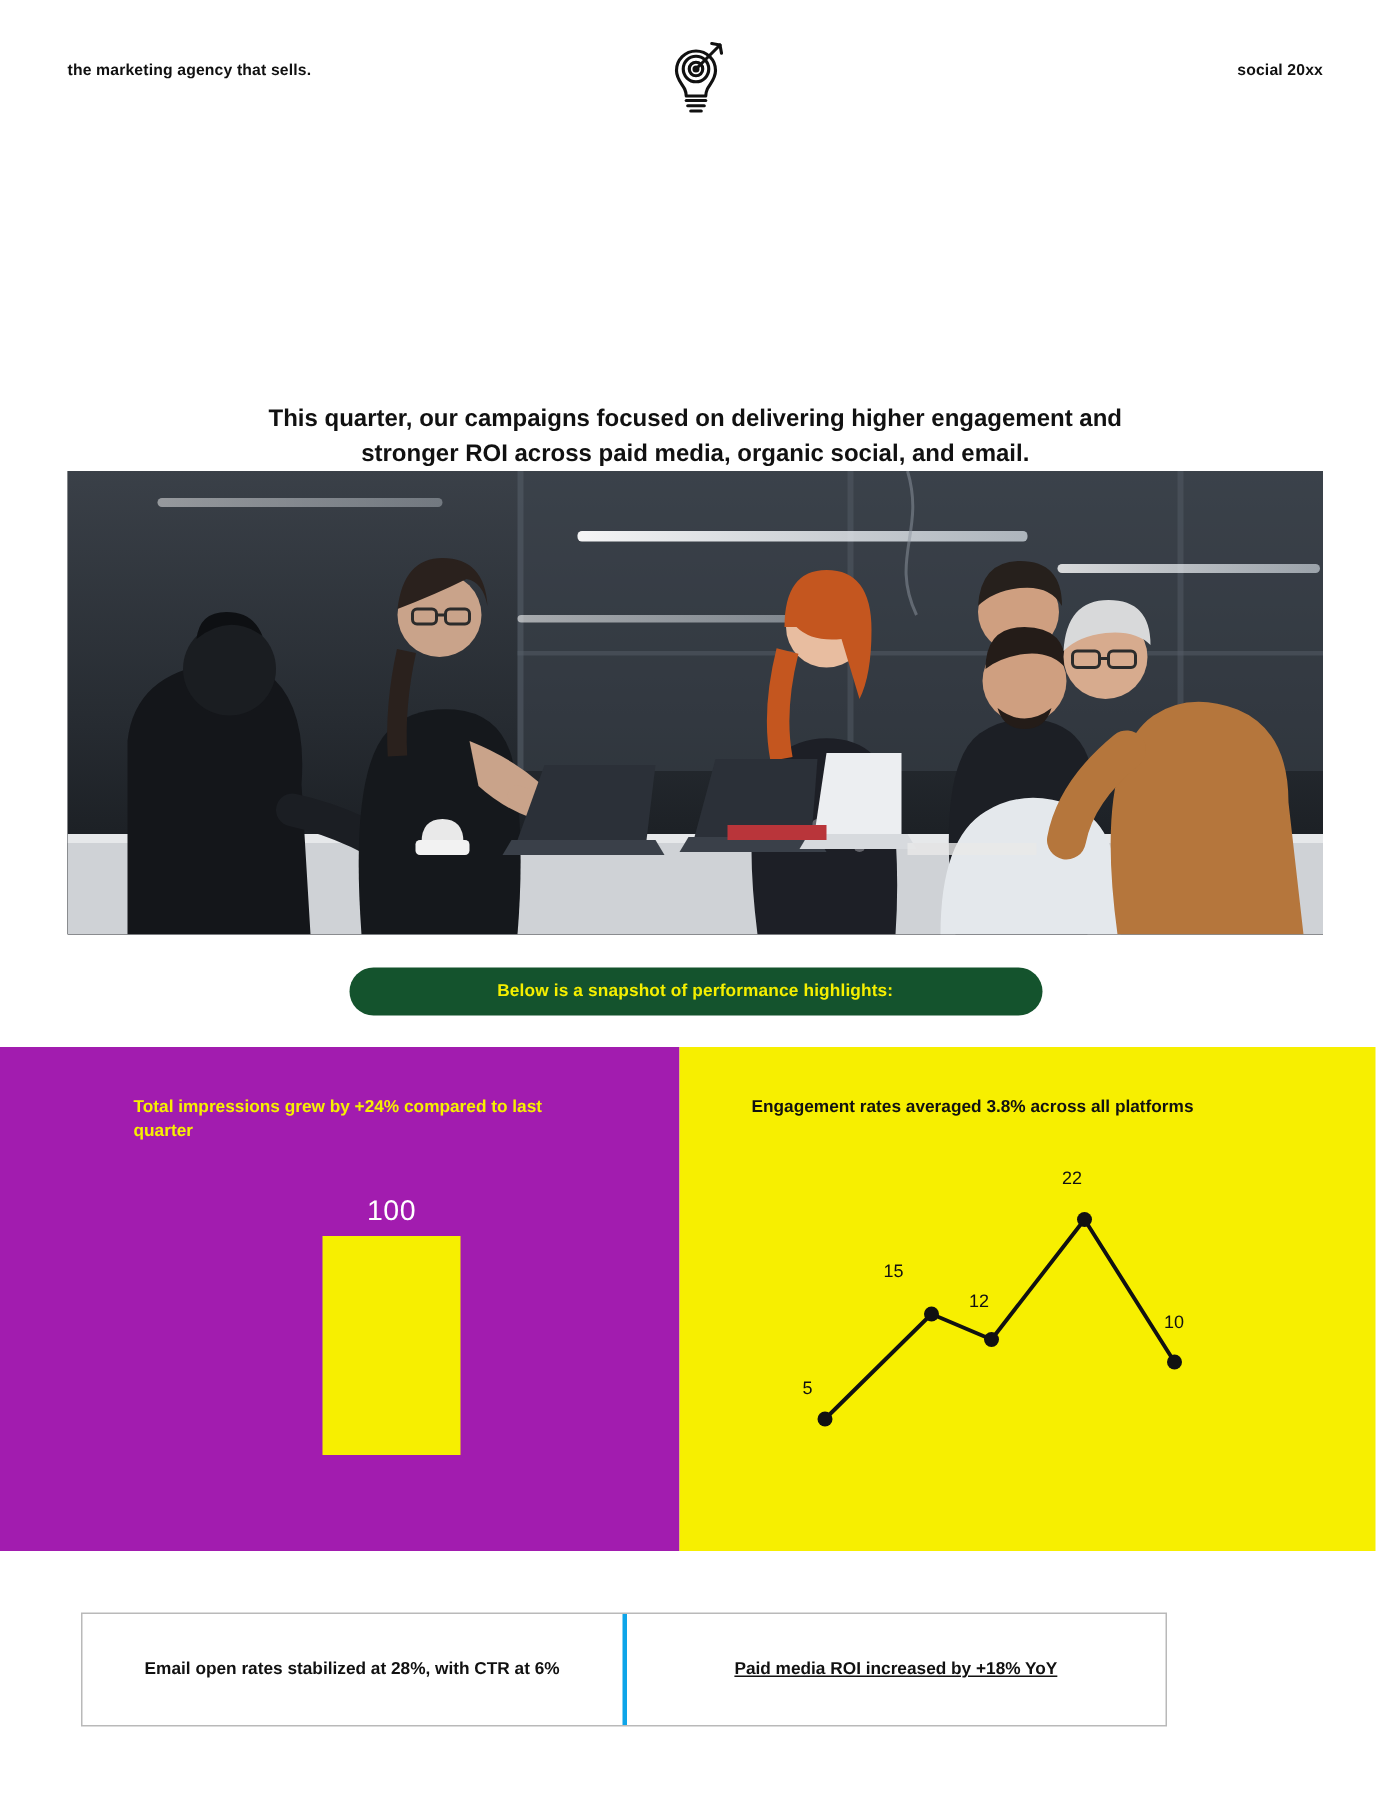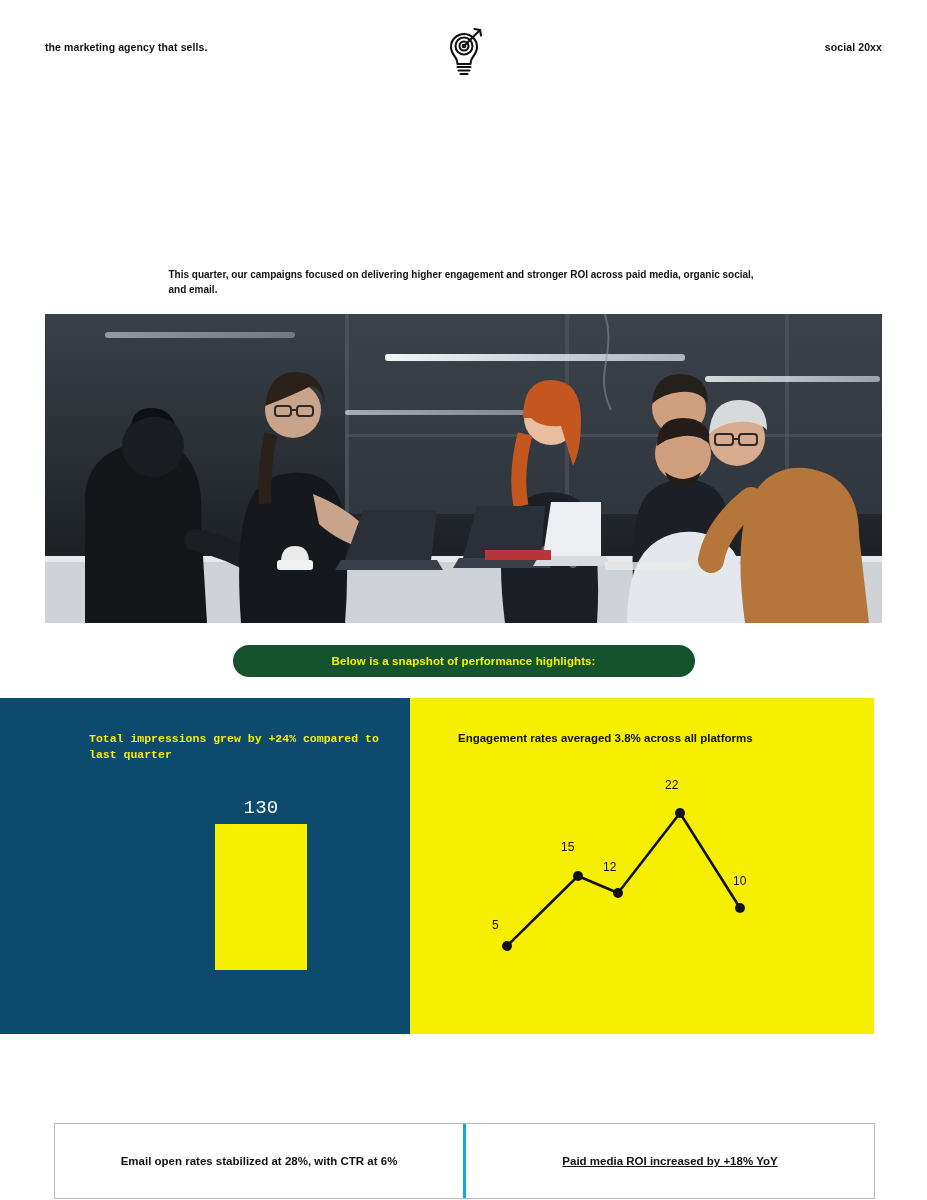--- a/index.html
+++ b/index.html
@@ -67,21 +67,22 @@
     font-weight: bold;
     letter-spacing: -1.6px;
     color: #111111;
   }
   .subtitle {
     position: absolute;
     top: 268px;
     left: 50%;
     transform: translateX(-50%);
     width: 590px;
-    font-size: 10px;
+    text-align: center;
+    font-size: 16px;
     line-height: 1.45;
     font-weight: bold;
     color: #111111;
   }
 
   
   .hero {
     position: absolute;
     top: 314px;
     left: 45px;
@@ -116,25 +117,24 @@
   
   .panels {
     position: absolute;
     top: 698px;
     left: 0;
     width: 927px;
     height: 336px;
     display: flex;
   }
   .panel-dark {
-    width: 410px;
+    width: 453px;
     height: 336px;
-    background: #0c4a6e;
+    background: #a21caf;
     position: relative;
-    font-family: Liberation Mono, monospace;
   }
   .panel-yellow {
     width: 464px;
     height: 336px;
     background: #f7ef00;
     position: relative;
   }
   .panel-caption {
     position: absolute;
     font-size: 11.5px;
@@ -196,25 +196,24 @@
     position: absolute;
     font-size: 12px;
     color: #111111;
   }
 
   
   .footer-boxes {
     position: absolute;
     top: 1075px;
     left: 54px;
-    width: 821px;
+    width: 724px;
     height: 76px;
     display: flex;
     border: 1px solid #b9b9b9;
-    margin-top: 48px;
   }
   .footer-box {
     flex: 1;
     display: flex;
     align-items: center;
     justify-content: center;
     font-size: 11.5px;
     font-weight: bold;
     color: #111111;
     text-align: center;
@@ -343,39 +342,39 @@
   <div class="pill">
     <span class="pill-label">Below is a snapshot of performance highlights:</span>
   </div>
 
   <div class="panels">
 
     <div class="panel-dark">
       <div class="panel-caption">Total impressions grew by +24% compared to last quarter</div>
       <div class="barchart">
         <div class="bar-group bar-2">
-          <span class="bar-value">130</span>
+          <span class="bar-value">100</span>
           <span class="bar-rect"></span>
         </div>
       </div>
     </div>
 
     <div class="panel-yellow">
       <div class="panel-caption">Engagement rates averaged 3.8% across all platforms</div>
       <div class="linechart">
         <svg width="390" height="210" viewBox="0 0 390 210" aria-hidden="true">
           <polyline points="57,170 128,100 168,117 230,37 290,132" fill="none" stroke="#111111" stroke-width="2.6" stroke-linejoin="round" stroke-linecap="round"></polyline>
           <circle cx="57" cy="170" r="5" fill="#111111"></circle>
           <circle cx="128" cy="100" r="5" fill="#111111"></circle>
           <circle cx="168" cy="117" r="5" fill="#111111"></circle>
           <circle cx="230" cy="37" r="5" fill="#111111"></circle>
           <circle cx="290" cy="132" r="5" fill="#111111"></circle>
         </svg>
         <span class="line-label" style="left:42px; top:142px;">5</span>
-        <span class="line-label" style="left:111px; top:64px;">15</span>
+        <span class="line-label" style="left:96px; top:64px;">15</span>
         <span class="line-label" style="left:153px; top:84px;">12</span>
         <span class="line-label" style="left:215px; top:2px;">22</span>
         <span class="line-label" style="left:283px; top:98px;">10</span>
       </div>
     </div>
   </div>
 
   <div class="footer-boxes">
     <div class="footer-box">Email open rates stabilized at 28%, with CTR at 6%</div>
     <div class="footer-box">Paid media ROI increased by +18% YoY</div>

